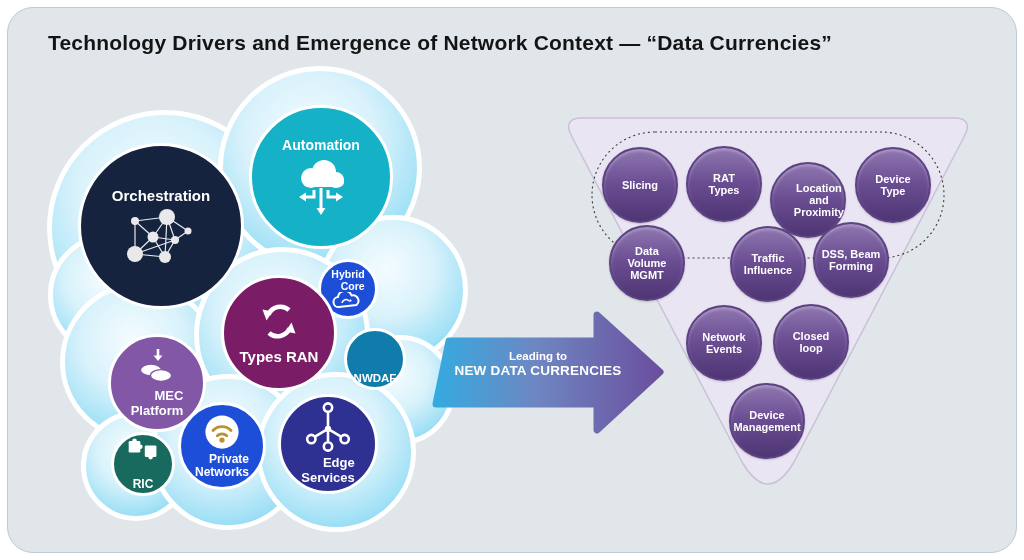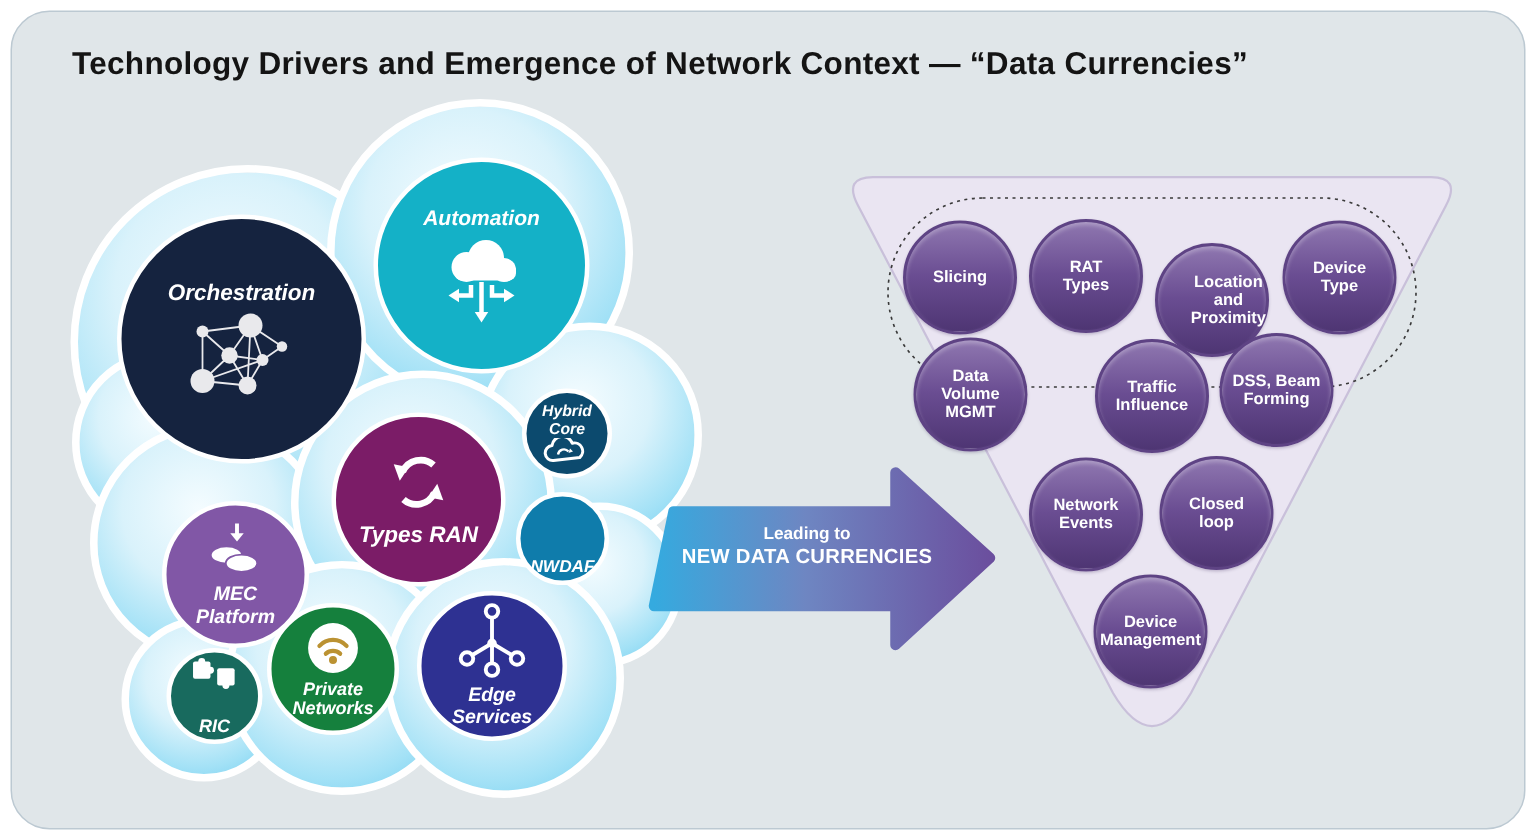--- a/index.html
+++ b/index.html
@@ -24,34 +24,34 @@
   .b4{left:194px;top:247px;width:176px;height:176px;}
   .b5{left:60px;top:282px;width:160px;height:160px;}
   .b6{left:48px;top:233px;width:124px;height:124px;}
   .b7{left:150px;top:374px;width:156px;height:156px;}
   .b8{left:256px;top:372px;width:160px;height:160px;}
   .b9{left:81px;top:411px;width:110px;height:110px;}
   .b10{left:345px;top:335px;width:110px;height:110px;}
   
   .driver{position:absolute;border-radius:50%;box-sizing:border-box;border:3px solid #ffffff;
     display:flex;flex-direction:column;align-items:center;justify-content:center;z-index:4;}
-  .driver .label{color:#ffffff;font-weight:bold;text-align:center;white-space:pre-line;line-height:1.12;font-style:italic;}
+  .driver .label{color:#ffffff;font-weight:bold;text-align:right;white-space:pre-line;line-height:1.12;}
   .d-orchestration{left:78px;top:143px;width:166px;height:166px;background:#15233f;}
   .d-orchestration .label{font-size:15px;margin-bottom:4px;}
   .d-automation{left:249px;top:105px;width:144px;height:144px;background:#14b1c7;}
   .d-automation .label{font-size:14px;margin-bottom:4px;}
-  .d-hybrid{left:348px;top:259px;width:60px;height:60px;background:#0c4a6e;}
+  .d-hybrid{left:318px;top:259px;width:60px;height:60px;background:#1d4ed8;}
   .d-hybrid .label{font-size:10.5px;}
   .d-openran{left:221px;top:275px;width:116px;height:116px;background:#7b1c67;}
   .d-openran .label{font-size:15px;margin-top:6px;}
   .d-nwdaf{left:344px;top:328px;width:62px;height:62px;background:#0f7cab;}
   .d-nwdaf .label{font-size:11.5px;margin-top:41px;}
   .d-mec{left:108px;top:334px;width:98px;height:98px;background:#8157a6;}
   .d-mec .label{font-size:13px;margin-top:3px;}
-  .d-private{left:178px;top:402px;width:88px;height:88px;background:#15803d;}
+  .d-private{left:178px;top:402px;width:88px;height:88px;background:#1d4ed8;}
   .d-private .label{font-size:12px;margin-top:2px;}
   .d-edge{left:278px;top:394px;width:100px;height:100px;background:#2e3192;}
   .d-edge .label{font-size:13px;margin-top:4px;}
   .d-ric{left:111px;top:432px;width:64px;height:64px;background:#186a5e;}
   .d-ric .label{font-size:12px;margin-top:17px;}
   
   .overlay{position:absolute;left:0;top:0;width:1024px;height:560px;z-index:5;pointer-events:none;}
   .arrow-text{
     position:absolute;left:443px;top:349px;width:190px;z-index:6;
     color:#ffffff;font-weight:bold;text-align:center;line-height:1.25;

